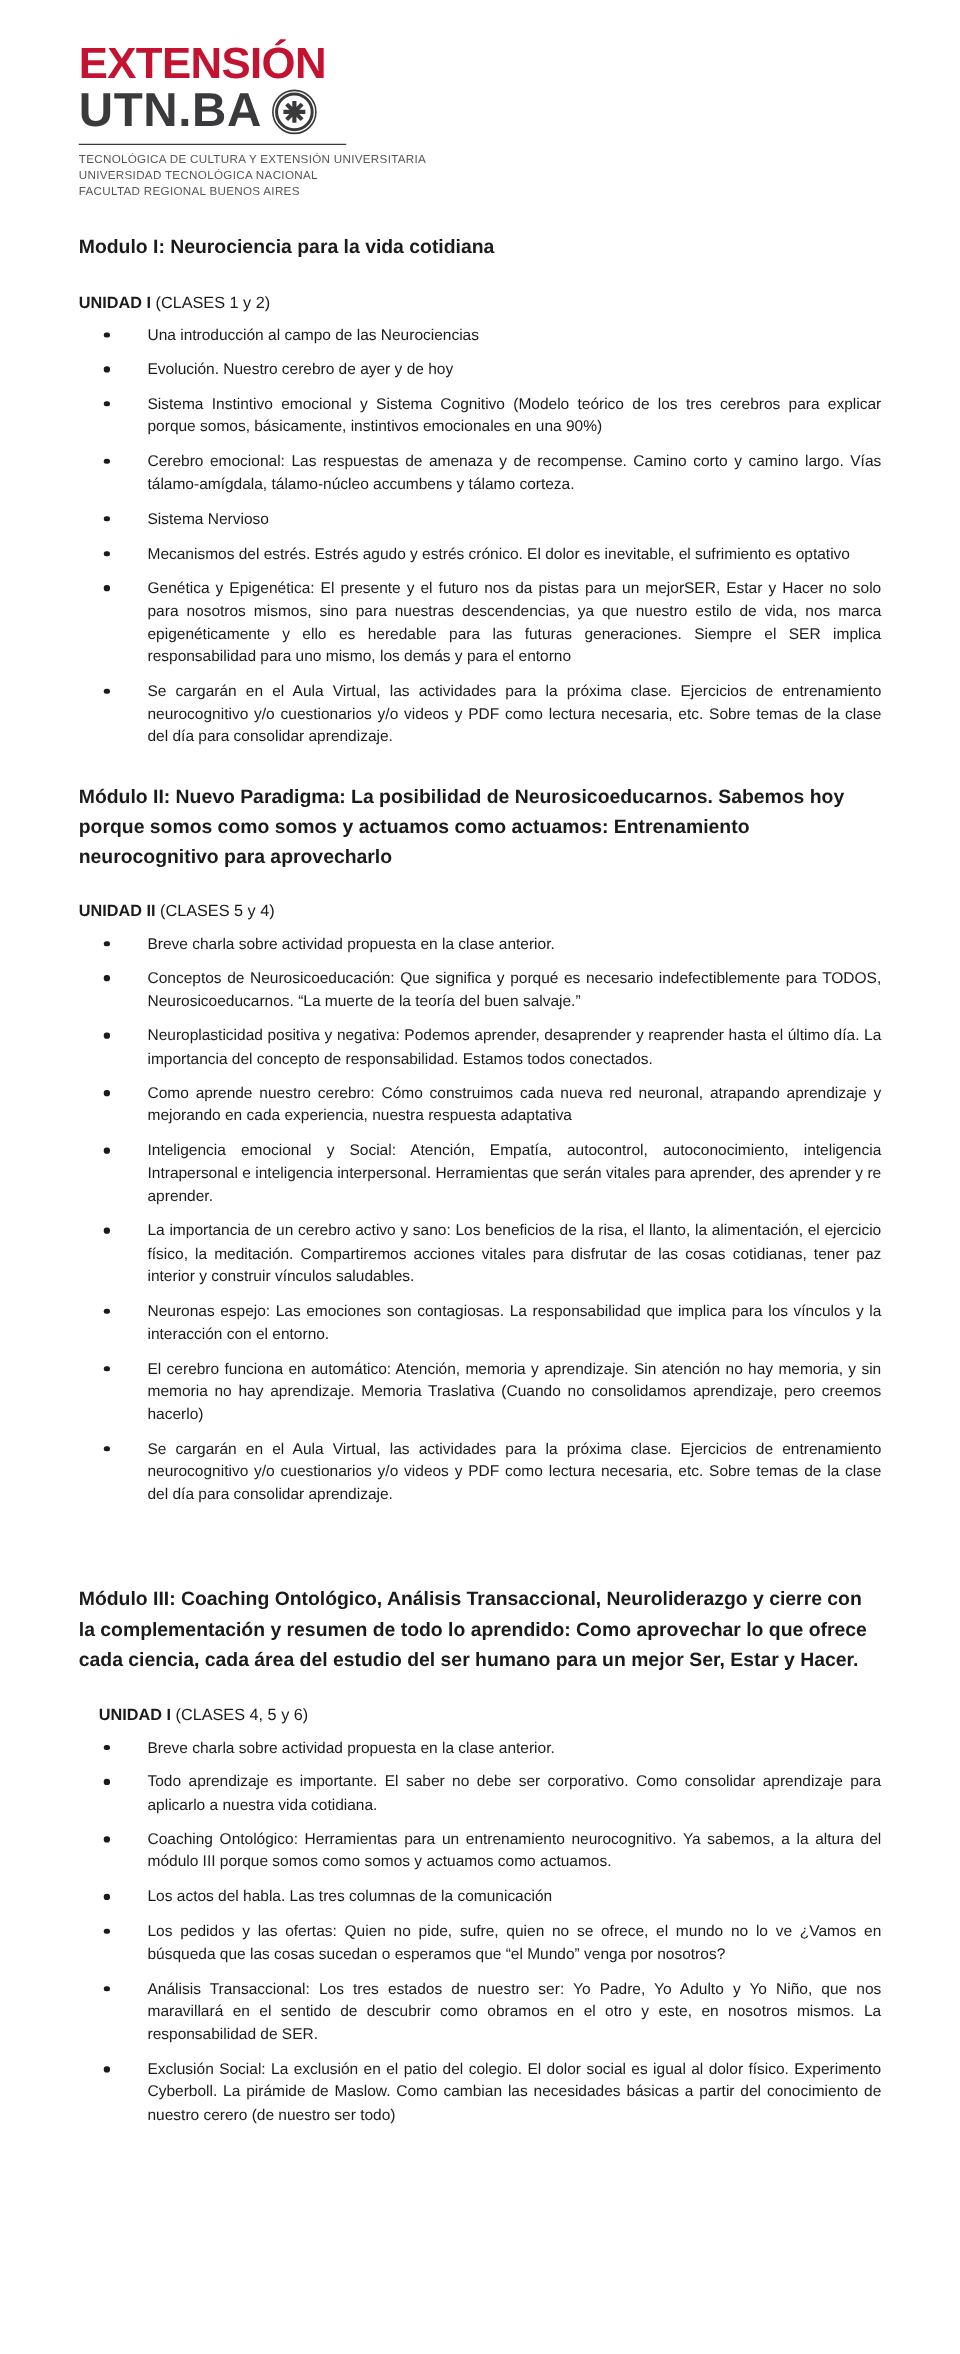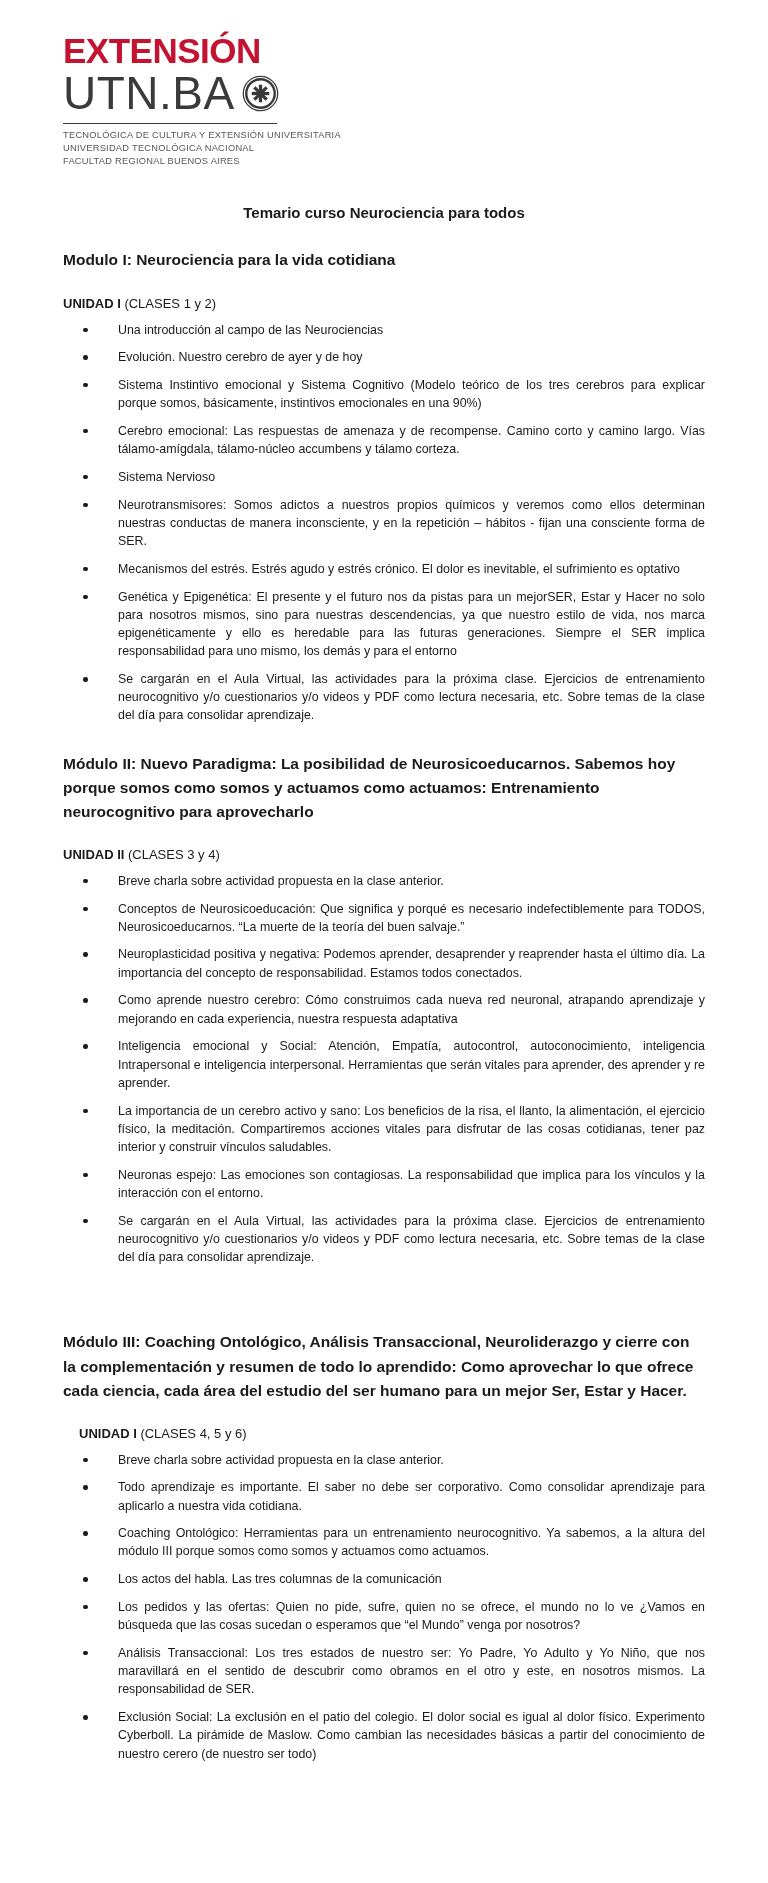--- a/index.html
+++ b/index.html
@@ -34,22 +34,22 @@
     letter-spacing:-0.5px;
   }
   .logo-line2{
     display:flex;
     align-items:center;
     gap:7px;
     margin-top:2px;
   }
   .logo-line2 .word{
     color:var(--dark);
-    font-size:46px;
-    font-weight:400;
+    font-size:38px;
+    font-weight:700;
     letter-spacing:0.5px;
   }
   .logo-gear{width:37px;height:37px;flex:0 0 auto;}
   .logo-divider{
     width:214px;
     border:none;
     border-top:1.6px solid var(--dark);
     margin:7px 0 5px 0;
   }
   .logo-sub{
@@ -120,50 +120,49 @@
           <line x1="26.7" y1="13.3" x2="13.3" y2="26.7"></line>
         </g>
       </svg>
     </div>
     <hr class="logo-divider">
     <div class="logo-sub">TECNOLÓGICA DE CULTURA Y EXTENSIÓN UNIVERSITARIA</div>
     <div class="logo-sub">UNIVERSIDAD TECNOLÓGICA NACIONAL</div>
     <div class="logo-sub">FACULTAD REGIONAL BUENOS AIRES</div>
   </header>
 
-  <h1 class="doc-title">Temario curso Neurociencia para todos</h1>
 
   <main>
   <section class="module">
     <h2 class="module-heading">Modulo I: Neurociencia para la vida cotidiana</h2>
     <p class="unit-heading"><b>UNIDAD I</b><span> (CLASES 1 y 2)</span></p>
     <ul class="bullet-list">
           <li class="bullet">Una introducción al campo de las Neurociencias</li>
           <li class="bullet">Evolución. Nuestro cerebro de ayer y de hoy</li>
           <li class="bullet">Sistema Instintivo emocional y Sistema Cognitivo (Modelo teórico de los tres cerebros para explicar porque somos, básicamente, instintivos emocionales en una 90%)</li>
           <li class="bullet">Cerebro emocional: Las respuestas de amenaza y de recompense. Camino corto y camino largo. Vías tálamo-amígdala, tálamo-núcleo accumbens y tálamo corteza.</li>
           <li class="bullet">Sistema Nervioso</li>
-          <li class="bullet">Neurotransmisores: Somos adictos a nuestros propios químicos y veremos como ellos determinan nuestras conductas de manera inconsciente, y en la repetición  – hábitos - fijan una consciente forma de SER.</li>
           <li class="bullet">Mecanismos del estrés. Estrés agudo y estrés crónico. El dolor es inevitable, el sufrimiento es optativo</li>
           <li class="bullet">Genética y Epigenética: El presente y el futuro nos da pistas para un mejorSER, Estar y Hacer no solo para nosotros mismos, sino para nuestras descendencias, ya que nuestro estilo de vida, nos marca epigenéticamente y ello es heredable para las futuras generaciones. Siempre el SER implica responsabilidad para uno mismo, los demás y para el entorno</li>
           <li class="bullet">Se cargarán en el Aula Virtual, las actividades para la próxima clase. Ejercicios de entrenamiento neurocognitivo y/o cuestionarios y/o videos y PDF como lectura necesaria, etc. Sobre temas de la clase del día para consolidar aprendizaje.</li>
         </ul>
   </section>
 
   <section class="module">
     <h2 class="module-heading">Módulo II: Nuevo Paradigma: La posibilidad de Neurosicoeducarnos. Sabemos hoy porque somos como somos y actuamos como actuamos: Entrenamiento neurocognitivo para aprovecharlo</h2>
-    <p class="unit-heading"><b>UNIDAD II</b><span> (CLASES 3 y 4)</span></p>
+    <p class="unit-heading"><b>UNIDAD II</b><span> (CLASES 5 y 4)</span></p>
     <ul class="bullet-list">
           <li class="bullet">Breve charla sobre actividad propuesta en la clase anterior.</li>
           <li class="bullet">Conceptos de Neurosicoeducación: Que significa y porqué es necesario indefectiblemente para TODOS, Neurosicoeducarnos. “La muerte de la teoría del buen salvaje.”</li>
           <li class="bullet">Neuroplasticidad positiva y negativa: Podemos aprender, desaprender y reaprender hasta el último día. La importancia del concepto de responsabilidad. Estamos todos conectados.</li>
           <li class="bullet">Como aprende nuestro cerebro: Cómo construimos cada nueva red neuronal, atrapando aprendizaje y mejorando en cada experiencia, nuestra respuesta adaptativa</li>
           <li class="bullet">Inteligencia emocional y Social: Atención, Empatía, autocontrol, autoconocimiento, inteligencia Intrapersonal e inteligencia interpersonal. Herramientas que serán vitales para aprender, des aprender y re aprender.</li>
           <li class="bullet">La importancia de un cerebro activo y sano: Los beneficios de la risa, el llanto, la alimentación, el ejercicio físico, la meditación. Compartiremos acciones vitales para disfrutar de las cosas cotidianas, tener paz interior y construir vínculos saludables.</li>
           <li class="bullet">Neuronas espejo: Las emociones son contagiosas. La responsabilidad que implica para los vínculos y la interacción con el entorno.</li>
+          <li class="bullet">El cerebro funciona en automático: Atención, memoria y aprendizaje. Sin atención no hay memoria, y sin memoria no hay aprendizaje. Memoria Traslativa (Cuando no consolidamos aprendizaje, pero creemos hacerlo)</li>
           <li class="bullet">Se cargarán en el Aula Virtual, las actividades para la próxima clase. Ejercicios de entrenamiento neurocognitivo y/o cuestionarios y/o videos y PDF como lectura necesaria, etc. Sobre temas de la clase del día para consolidar aprendizaje.</li>
         </ul>
   </section>
 
   <section class="module gap-large">
     <h2 class="module-heading">Módulo III: Coaching Ontológico, Análisis Transaccional, Neuroliderazgo y cierre con la complementación y resumen de todo lo aprendido: Como aprovechar lo que ofrece cada ciencia, cada área del estudio del ser humano para un mejor Ser, Estar y Hacer.</h2>
     <p class="unit-heading indent"><b>UNIDAD I</b><span> (CLASES 4, 5 y 6)</span></p>
     <ul class="bullet-list">
           <li class="bullet">Breve charla sobre actividad propuesta en la clase anterior.</li>
           <li class="bullet">Todo aprendizaje es importante. El saber no debe ser corporativo. Como consolidar aprendizaje para aplicarlo a nuestra vida cotidiana.</li>

